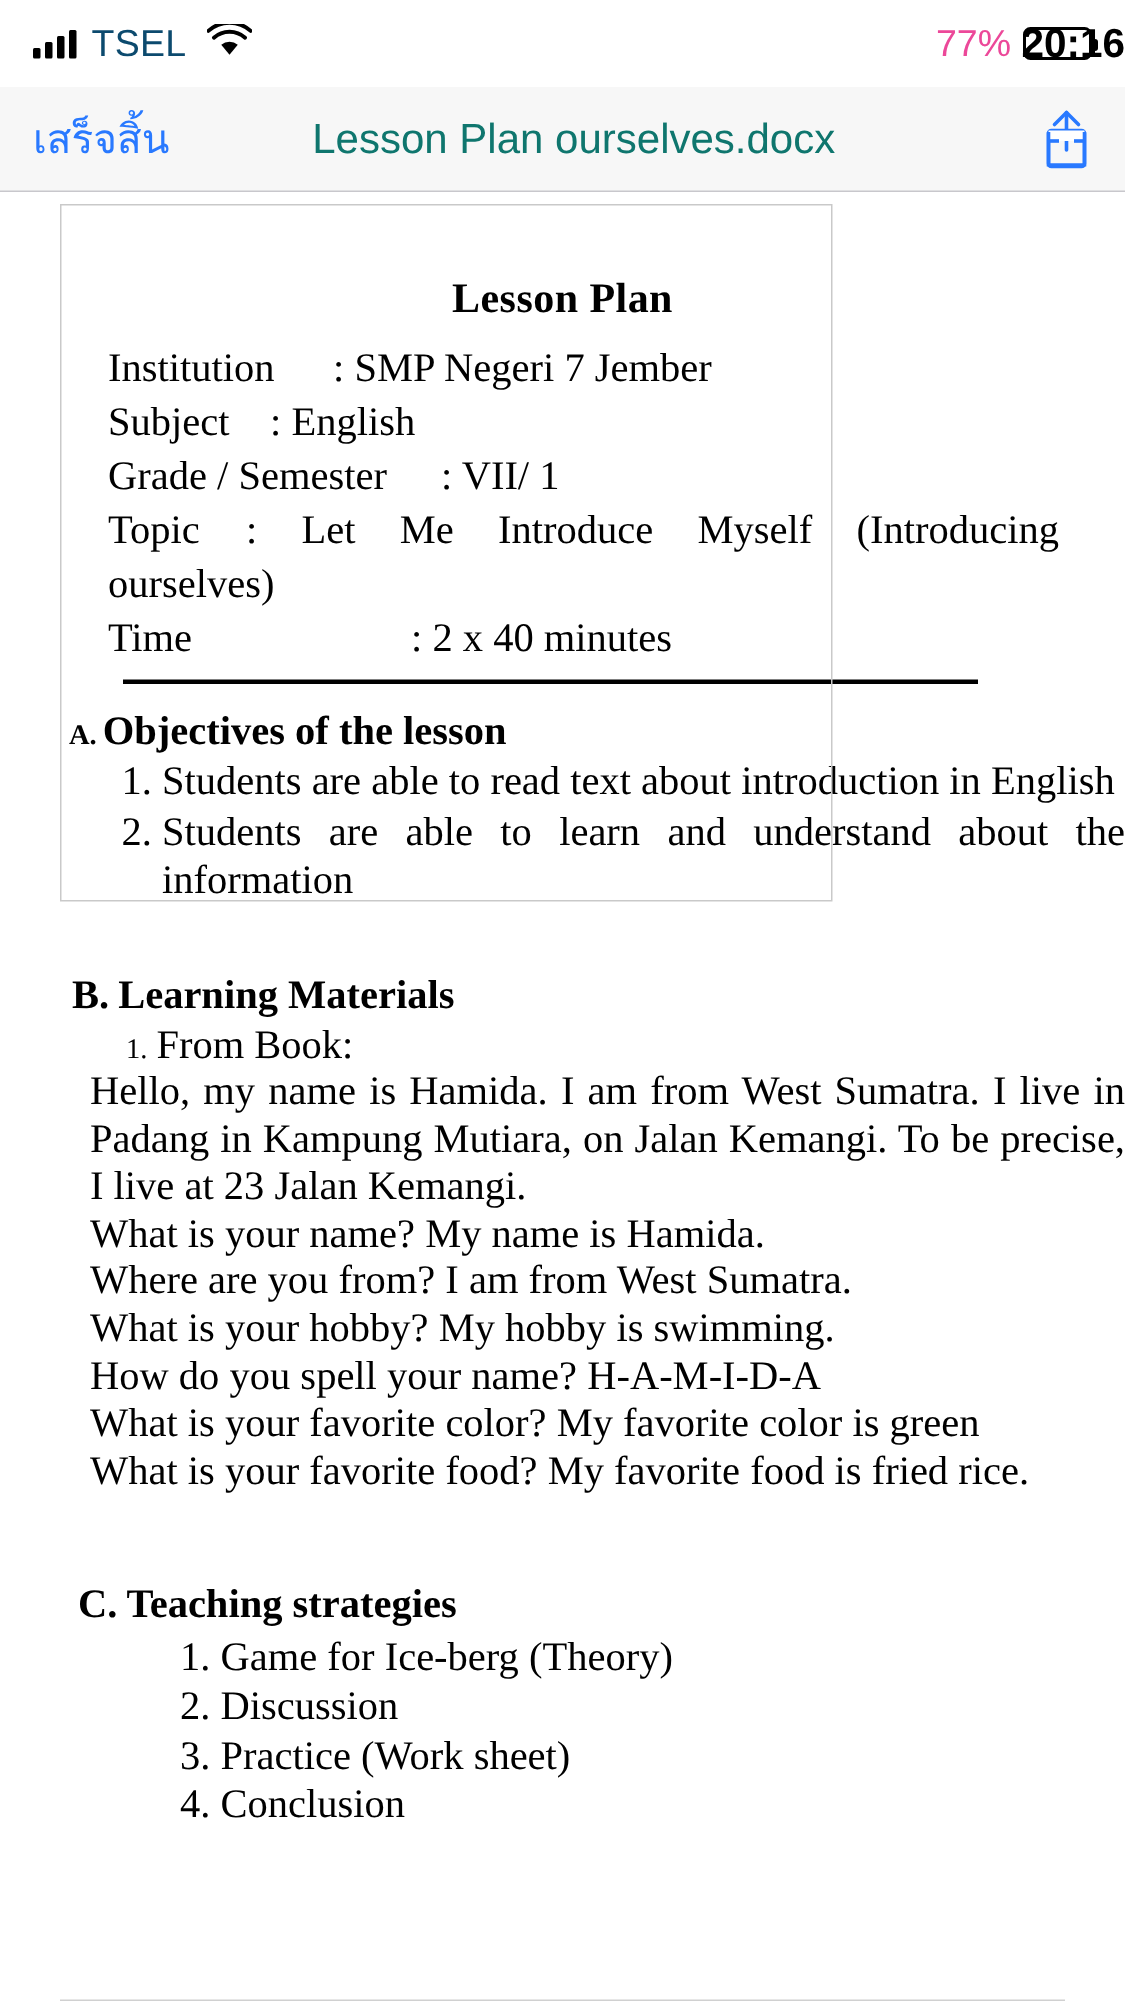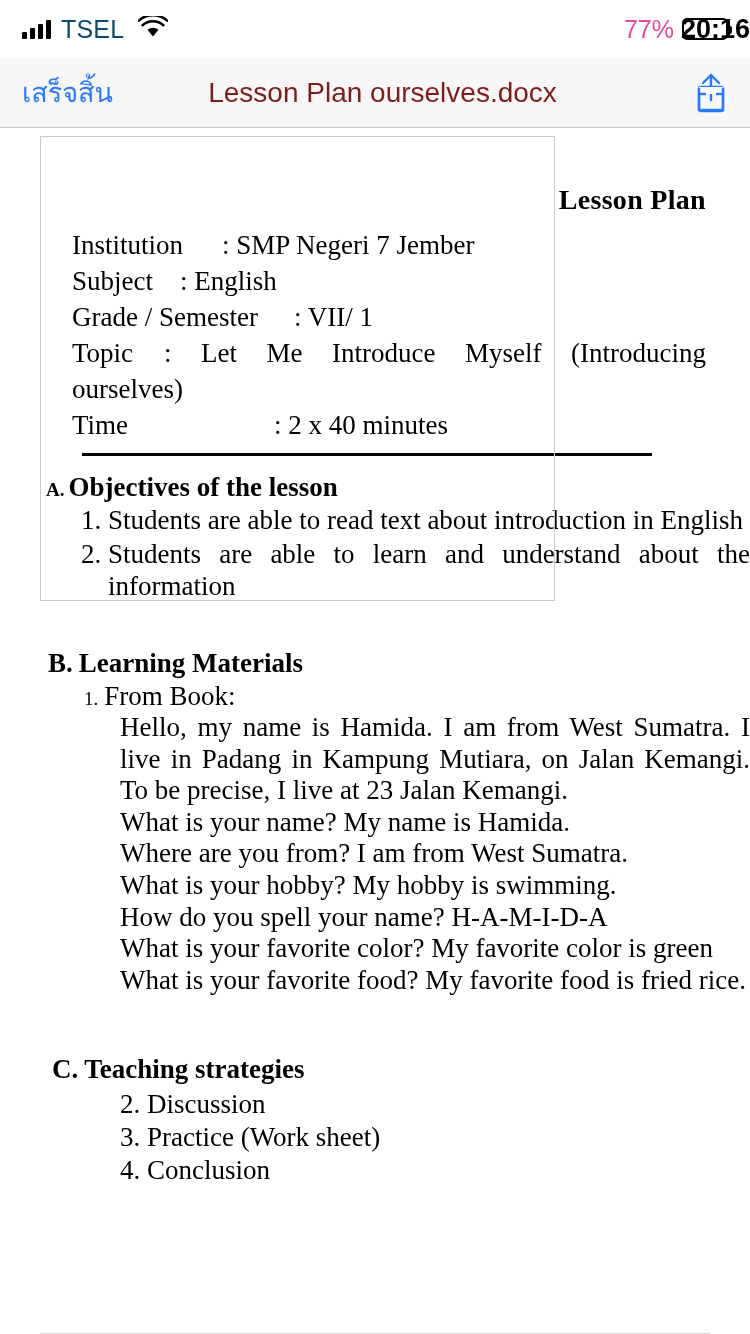--- a/index.html
+++ b/index.html
@@ -116,21 +116,21 @@
     font-size: 27px;
     white-space: nowrap;
     z-index: 2;
   }
   .nav-title {
     position: absolute;
     left: 15px;
     right: 0;
     text-align: center;
     font-size: 28px;
-    color: #7f1d1d;
+    color: #0f766e;
     pointer-events: none;
     font-weight: 500;
   }
   .nav-share {
     margin-left: auto;
     z-index: 2;
     line-height: 0;
   }
 
   
@@ -150,21 +150,21 @@
     height: 465px;
     border: 1px solid #c9c9c9;
     box-sizing: border-box;
   }
   .doc-inner {
     position: relative;
     padding: 0 44px;
     z-index: 2;
   }
   .doc-title {
-    text-align: right;
+    text-align: center;
     font-weight: bold;
     font-size: 28px;
     margin: 56px 0 0 0;
     letter-spacing: 0.3px;
   }
 
   .meta {
     margin-top: 12px;
     font-size: 27px;
     line-height: 1.33;
@@ -229,21 +229,21 @@
     font-size: 24px;
     margin-top: 2px;
   }
   .b-sub {
     font-size: 27px;
   }
   .b-num {
     font-size: 19px;
   }
   .b-body {
-    padding-left: 120px;
+    padding-left: 60px;
     font-size: 27px;
     line-height: 1.17;
     margin-top: 0;
   }
   .b-body p {
     margin: 0;
   }
   .just {
     text-align: justify;
   }
@@ -369,19 +369,20 @@
     <p class="just">What is your favorite food? My favorite food is fried rice.</p>
   </div>
 
   <div class="section sec-c">
     <div class="sec-head">
       <span style="margin-right:6px">C.</span>
       <span>Teaching strategies</span>
     </div>
   </div>
   <ul class="c-list">
+    <li>1. Game for Ice-berg (Theory)</li>
     <li>2. Discussion</li>
     <li>3. Practice (Work sheet)</li>
     <li>4. Conclusion</li>
   </ul>
 
   <div class="bottom-rule"></div>
 </div>
 
 </body></html>

